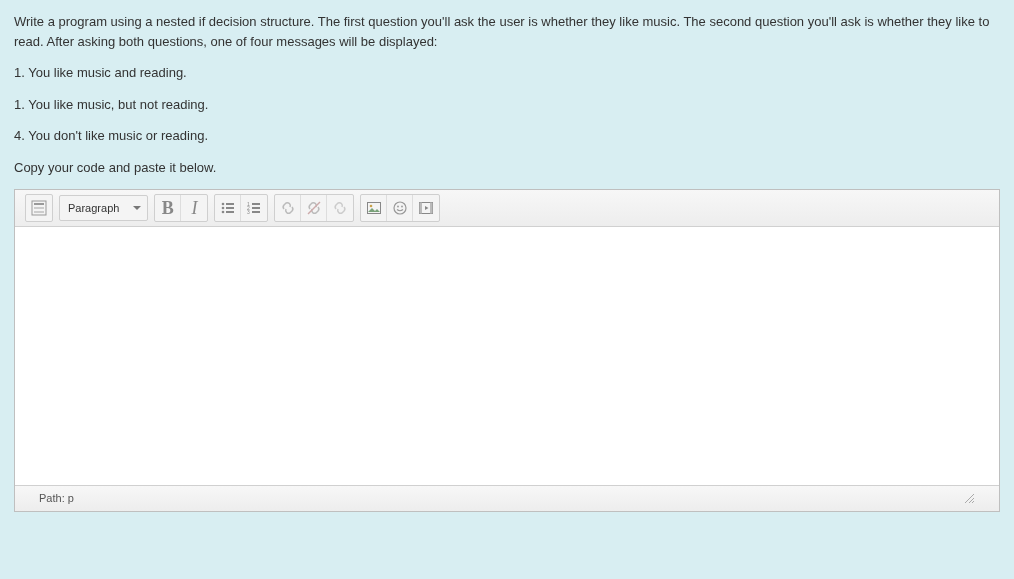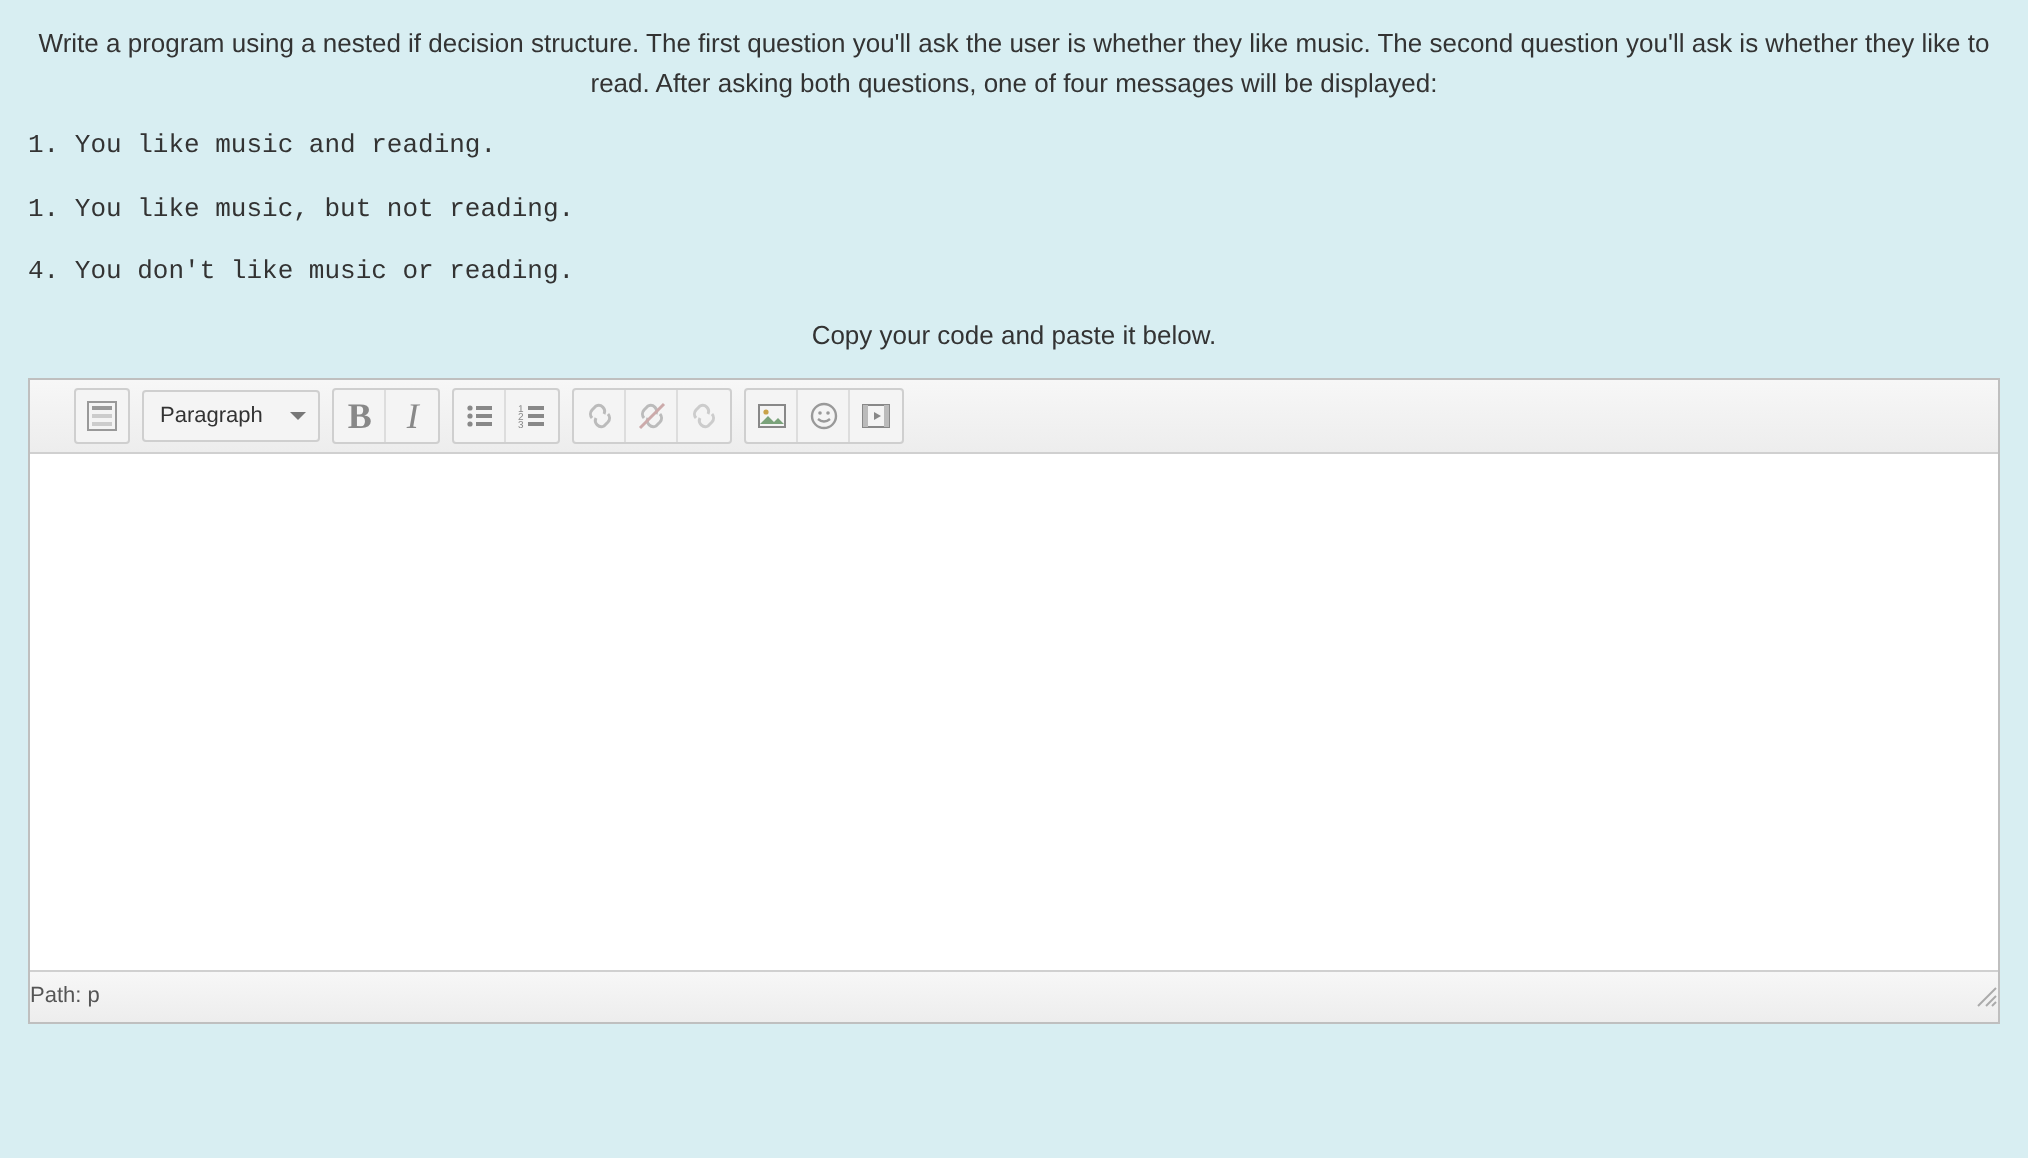--- a/index.html
+++ b/index.html
@@ -12,40 +12,38 @@
     background: #d8eef2;
   }
   .page {
     padding: 12px 14px 14px 14px;
     font-size: 13px;
     color: #333;
     line-height: 1.5;
   }
   .prompt p {
     margin: 0 0 12px 0;
-    text-align: center;
   }
   ol.msglist {
     margin: 0;
     padding: 0;
     list-style: none;
   }
   ol.msglist li {
     margin: 0 0 12px 0;
-    font-family: Liberation Mono, monospace;
   }
   .editor-wrap {
     margin-top: 12px;
     border: 1px solid #bfbfbf;
     background: #fff;
   }
   .toolbar {
     display: flex;
     align-items: center;
-    padding: 4px 22px;
+    padding: 4px 10px;
     background: linear-gradient(#f7f7f7, #ededed);
     border-bottom: 1px solid #d0d0d0;
     gap: 6px;
   }
   .tb-group {
     display: flex;
     align-items: center;
     border: 1px solid #cfcfcf;
     background: #f4f4f4;
     border-radius: 2px;
@@ -89,21 +87,21 @@
     color: #888;
     line-height: 1;
   }
   .editor-body {
     height: 258px;
     background: #fff;
   }
   .editor-footer {
     font-size: 11px;
     color: #555;
-    padding: 4px 0;
+    padding: 4px 24px;
     background: linear-gradient(#f7f7f7, #ededed);
     border-top: 1px solid #d0d0d0;
     display: flex;
     justify-content: space-between;
     align-items: center;
   }
   .resize-handle svg { display:block; }
 </style>
 </head>
 <body>

